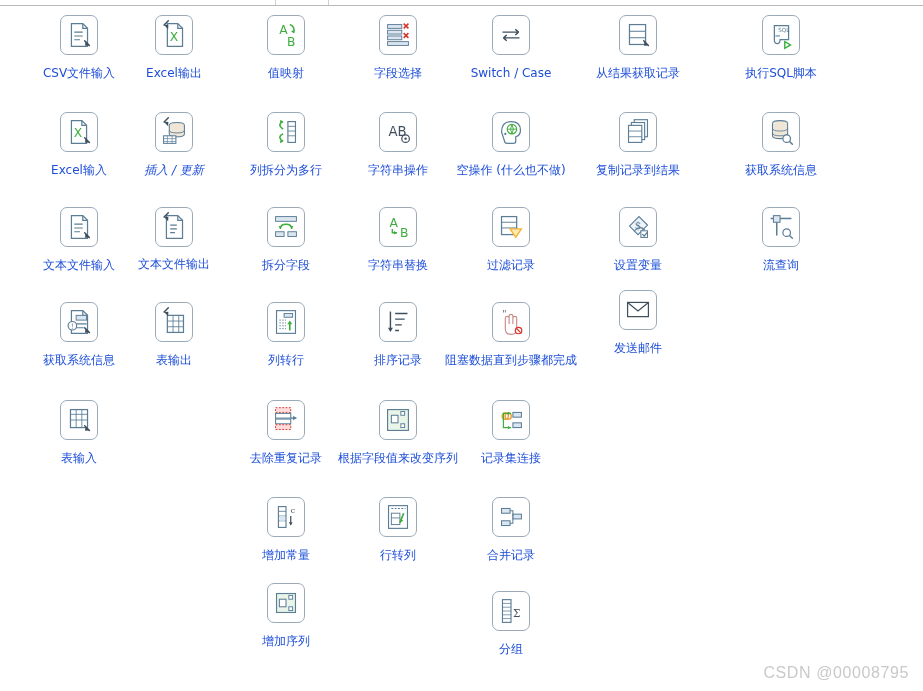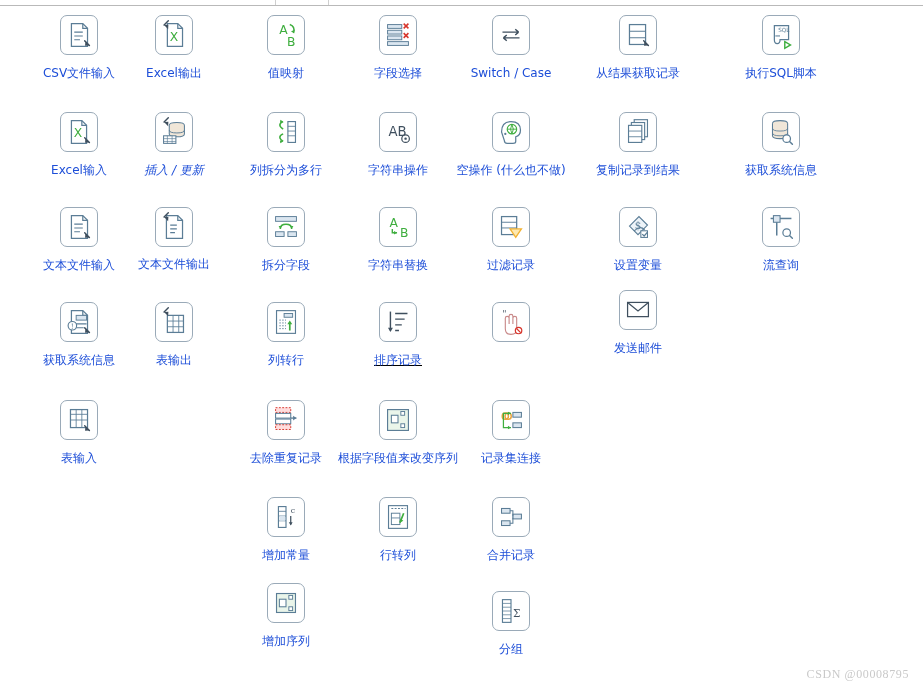--- a/index.html
+++ b/index.html
@@ -47,24 +47,24 @@
     font-size:12px;
     line-height:15px;
     color:#1d4ed8;
     white-space:nowrap;
     letter-spacing:0px;
   }
 
   .watermark{
     position:absolute;
     right:14px;bottom:9px;
-    font-size:12px;
+    font-size:16px;
     color:#c9c9c9;
     letter-spacing:.6px;
-    font-family:Liberation Serif, serif;
+    font-family:Liberation Sans, sans-serif;
   }
 </style>
 </head>
 <body>
 
 <div id="stage">
 
   <div class="top-rule"></div>
   <div class="top-sep" style="left:275px;"></div>
   <div class="top-sep" style="left:328px;"></div>
@@ -345,39 +345,40 @@
           <svg viewBox="0 0 38 40" xmlns="http://www.w3.org/2000/svg">
             <rect x="9" y="8" width="20" height="24" fill="#fff" stroke="#5b7d96" stroke-width="1.2"></rect>
    <rect x="17" y="11" width="9" height="4" fill="#dbe6f0" stroke="#5b7d96" stroke-width="1"></rect>
    <path d="M12 18 h7 M12 21 h7 M12 24 h7 M12 27 h7" stroke="#5b7d96" stroke-width="1" stroke-dasharray="1.5 1.5"></path>
    <path d="M23 29 v-9" fill="none" stroke="#3fae3f" stroke-width="1.8"></path>
    <path d="M23 18.5 l-2.6 4 l5.2 0 z" fill="#3fae3f"></path>
           </svg>
         </div>
         <div class="lbl">列转行</div>
       </div>
-      <div class="cell" style="left: 398px; top: 302px; text-decoration: underline;">
+      <div class="cell" style="left: 398px; top: 302px;">
         <div class="ico">
           <svg viewBox="0 0 38 40" xmlns="http://www.w3.org/2000/svg">
             <path d="M16 11 h13 M16 17 h10 M16 23 h7 M16 29 h4" stroke="#3f4f5e" stroke-width="1.5"></path>
    <path d="M11 9 v20" stroke="#3f4f5e" stroke-width="1.5"></path>
    <path d="M11 30.5 l-2.6 -4.5 l5.2 0 z" fill="#3f4f5e"></path>
           </svg>
         </div>
         <div class="lbl">排序记录</div>
       </div>
       <div class="cell wide" style="left: 511px; top: 302px;">
         <div class="ico">
           <svg viewBox="0 0 38 40" xmlns="http://www.w3.org/2000/svg">
             <text x="10" y="15" font-size="9" font-family="DejaVu Serif" fill="#3f4f5e">"</text>
    <path d="M13 24 v-8 q0 -2 2 -2 q2 0 2 2 v6 v-8 q0 -2 2 -2 q2 0 2 2 v8 v-6 q0 -2 2 -2 q2 0 2 2 v12 q0 5 -6 5 q-6 0 -6 -6 z" fill="#fff" stroke="#c98a8a" stroke-width="1.2"></path>
    <circle cx="27" cy="29" r="3.4" fill="#fff" stroke="#d7342a" stroke-width="1.3"></circle>
    <path d="M24.8 26.8 l4.4 4.4" stroke="#d7342a" stroke-width="1.3"></path>
           </svg>
         </div>
+        <div class="lbl">阻塞数据直到步骤都完成</div>
       </div>
       <div class="cell" style="left: 638px; top: 290px;">
         <div class="ico">
           <svg viewBox="0 0 38 40" xmlns="http://www.w3.org/2000/svg">
             <rect x="8" y="12" width="22" height="15" fill="#fff" stroke="#3f4f5e" stroke-width="1.3"></rect>
    <path d="M8 12 l11 9 l11 -9" fill="none" stroke="#3f4f5e" stroke-width="1.3"></path>
           </svg>
         </div>
         <div class="lbl">发送邮件</div>
       </div>

